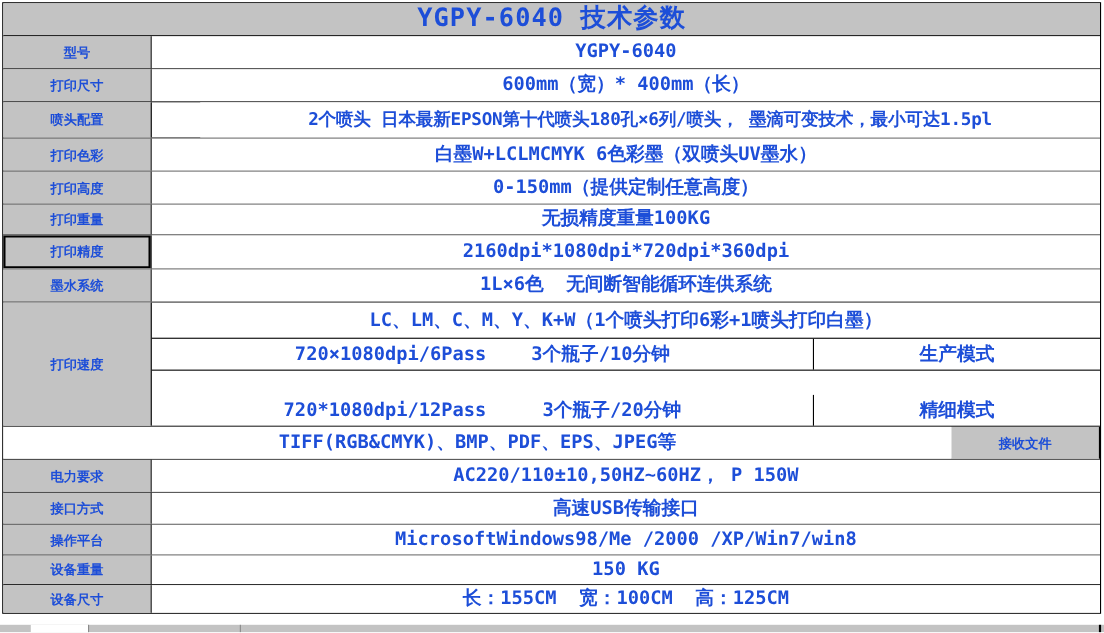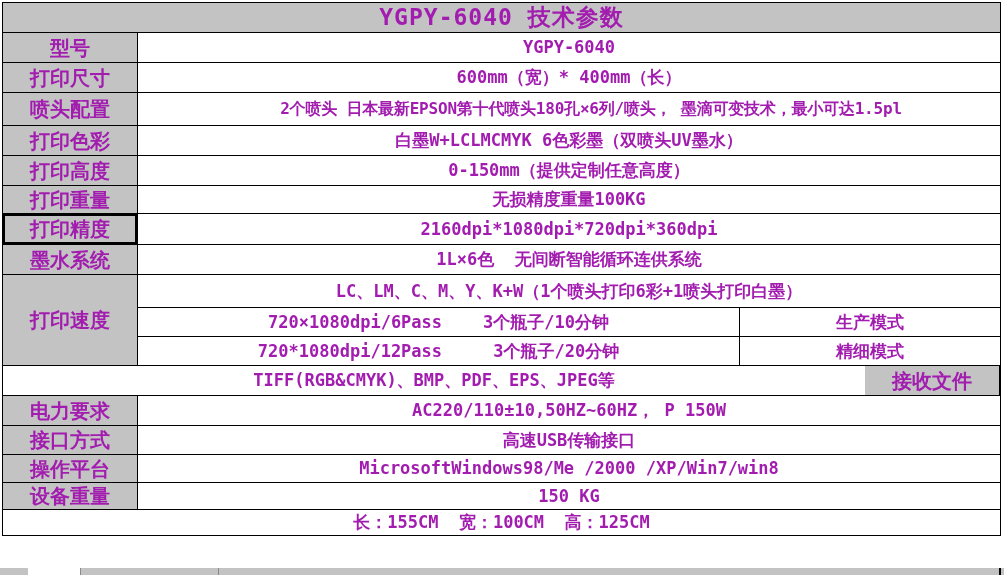--- a/index.html
+++ b/index.html
@@ -1,41 +1,41 @@
 <!DOCTYPE html>
 <html><head>
 <meta charset="utf-8">
 <style>
   html,body{margin:0;padding:0;background:#fff;}
   #screen{
     position:relative;width:1004px;height:575px;background:#ffffff;overflow:hidden;
     font-family:"DejaVu Sans Mono","DejaVu Sans",sans-serif;
-    color:#a21caf;font-weight:bold;
+    color:#1d4ed8;font-weight:bold;
   }
   #spec-table{
     position:absolute;left:2px;top:2px;width:999px;
     border:1px solid #000;box-sizing:border-box;background:#fff;
   }
   .trow{display:flex;box-sizing:border-box;border-bottom:1px solid #000;}
   .trow:last-child{border-bottom:none;}
   .cell{display:flex;align-items:center;justify-content:center;box-sizing:border-box;
         white-space:pre;overflow:hidden;font-size:17px;line-height:1;}
-  .label{width:135px;flex:0 0 135px;background:#c3c3c3;border-right:1px solid #000;font-size:20px;}
+  .label{width:135px;flex:0 0 135px;background:#c3c3c3;border-right:1px solid #000;font-size:12px;}
   .value{flex:1 1 auto;background:#fff;text-align:center;}
   .label.selected{box-shadow:inset 0 0 0 2px #000;}
   .title-row{height:30px;background:#c3c3c3;}
   .title-row .cell{flex:1;font-size:23px;letter-spacing:1px;}
   .h30{height:30px;} .h33{height:33px;gap:44px;} .h28{height:28px;} .h31{height:31px;}
   .h29{height:29px;} .h27{height:27px;} .h25{height:25px;}
   .tight{font-size:16px;letter-spacing:-0.2px;}
   
   .speed-rows{flex:1 1 auto;display:flex;flex-direction:column;justify-content:space-between;}
   .speed-row{display:flex;border-bottom:1px solid #000;box-sizing:border-box;}
   .speed-row:last-child{border-bottom:none;}
-  .sr1{height:33px;} .sr2{height:29px;} .sr3{height:28px;}
+  .sr1{height:33px;} .sr2{height:29px;} .sr3{height:28px;margin-top:22px;}
   .speed-value{flex:1 1 auto;}
   .speed-row .divided{border-right:1px solid #000;}
   .mode{width:260px;flex:0 0 260px;}
   
   #bottom-strip{
     position:absolute;left:0;top:568px;width:1004px;height:7px;background:#c3c3c3;
   }
   #bottom-strip .tab-white{position:absolute;left:28px;top:0;width:52px;height:7px;background:#fff;}
   #bottom-strip .seg-line-a{position:absolute;left:80px;top:0;width:1px;height:7px;background:#8a8a8a;}
   #bottom-strip .seg-line-b{position:absolute;left:218px;top:0;width:1px;height:7px;background:#8a8a8a;}
@@ -128,20 +128,21 @@
       <div class="cell label">操作平台</div>
       <div class="cell value">MicrosoftWindows98/Me /2000 /XP/Win7/win8</div>
     </div>
 
     <div class="trow h27">
       <div class="cell label">设备重量</div>
       <div class="cell value">150 KG</div>
     </div>
 
     <div class="trow h25">
+      <div class="cell label">设备尺寸</div>
       <div class="cell value">长：155CM  宽：100CM  高：125CM</div>
     </div>
 
   </div>
 
   <div id="bottom-strip">
     <div class="tab-white"></div>
     <div class="seg-line-a"></div>
     <div class="seg-line-b"></div>
     <div class="right-border"></div>

